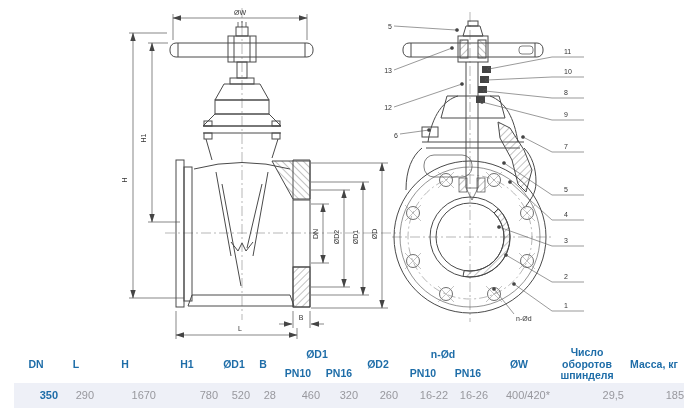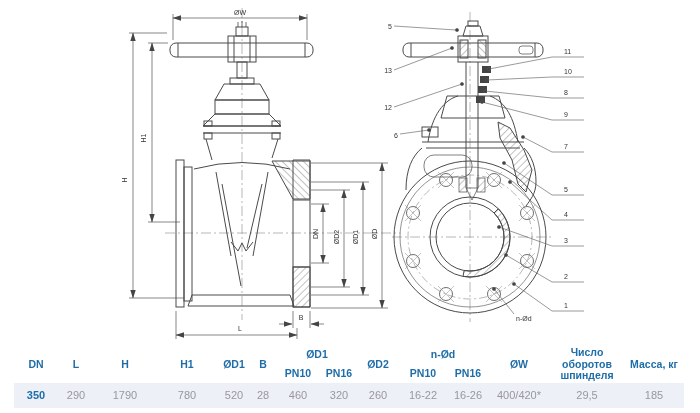--- a/index.html
+++ b/index.html
@@ -6,21 +6,21 @@
   .page{position:relative;width:700px;height:413px;background:#fff;overflow:hidden;}
   .drawing{position:absolute;left:0;top:0;}
   svg text{font-family:"Liberation Sans",sans-serif;fill:#333;}
   .dlab{font-size:7px;}
   .clab{font-size:7px;}
   
   .spec-table{position:absolute;left:14px;top:346px;width:670px;}
   .spec-table table{width:100%;border-collapse:collapse;table-layout:fixed;}
   .spec-table th{color:#1e6da8;font-weight:bold;font-size:10.5px;line-height:1.1;text-align:center;vertical-align:middle;padding:1px 0;}
   .spec-table th.nowrap{white-space:nowrap;margin-left:46px;}
-  .spec-table tr.data td{background:#eef0f7;color:#98989e;font-size:11px;text-align:center;padding:6px 0 7px 0;}
+  .spec-table tr.data td{background:#eef0f7;color:#98989e;font-size:11px;text-align:right;padding:6px 0 7px 0;}
   .spec-table tr.data td.dn{color:#1e6da8;font-weight:bold;}
 </style>
 </head>
 <body>
 
 <div class="page">
 
   <svg class="drawing" width="700" height="346" viewBox="0 0 700 346">
     <defs>
       <marker id="arr" viewBox="0 0 10 8" refX="9.5" refY="4" markerWidth="9" markerHeight="7" orient="auto-start-reverse" markerUnits="userSpaceOnUse">
@@ -331,21 +331,21 @@
       </tr>
       <tr>
         <th>PN10</th>
         <th>PN16</th>
         <th>PN10</th>
         <th>PN16</th>
       </tr>
       <tr class="data">
         <td class="dn">350</td>
         <td>290</td>
-        <td>1790</td>
+        <td>1670</td>
         <td>780</td>
         <td>520</td>
         <td>28</td>
         <td>460</td>
         <td>320</td>
         <td>260</td>
         <td>16-22</td>
         <td>16-26</td>
         <td>400/420*</td>
         <td>29,5</td>

